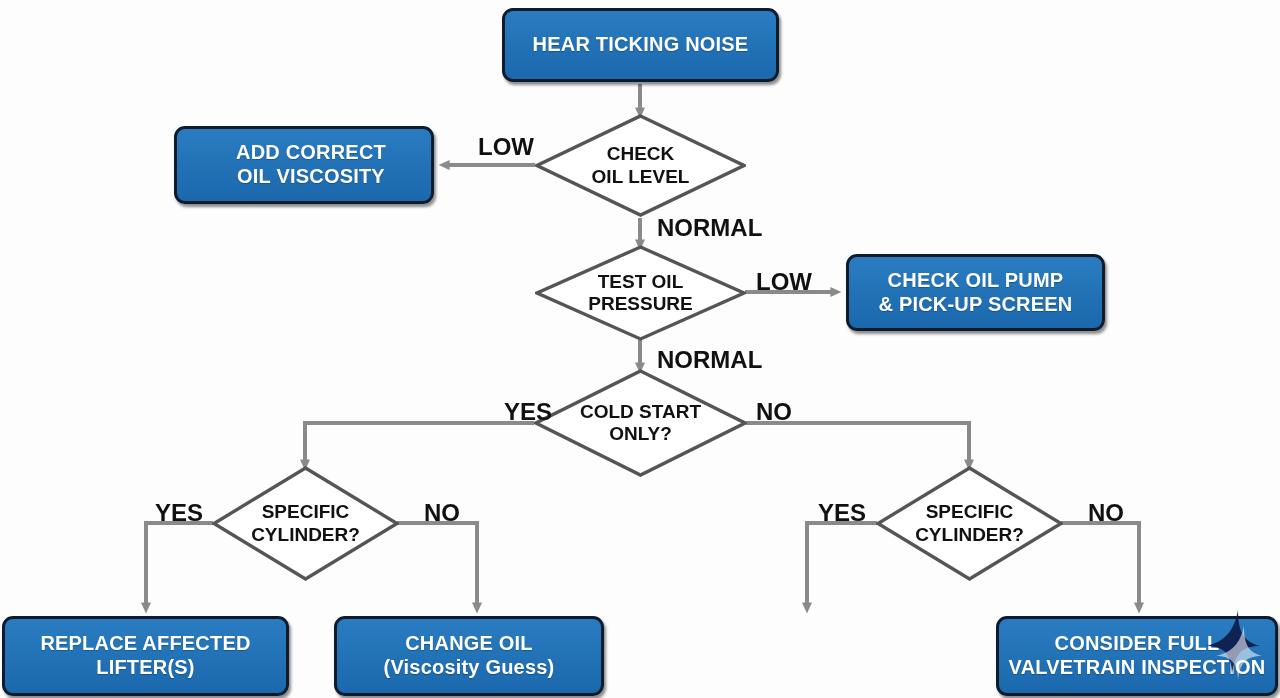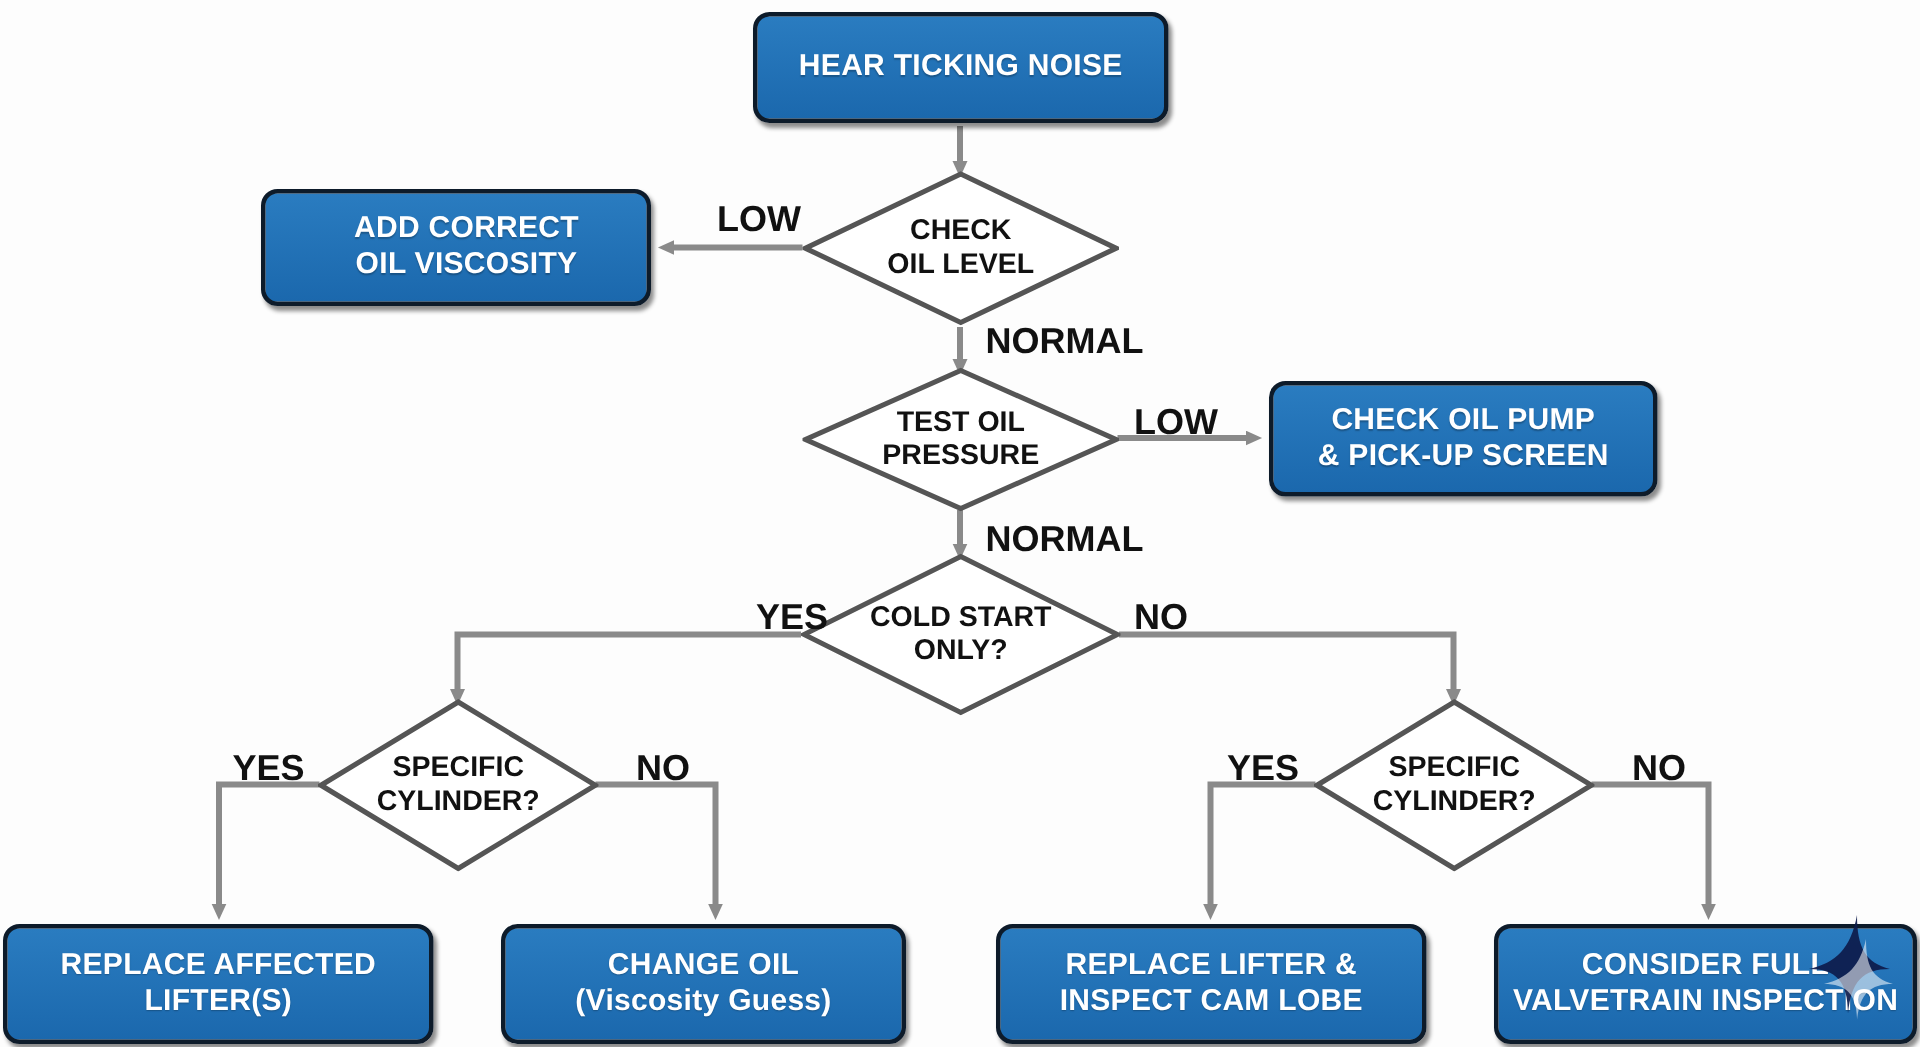--- a/index.html
+++ b/index.html
@@ -151,26 +151,20 @@
     </div>
   </div>
 
   <div class="pbox" style="left:334px; top:616px; width:270px; height:80px;">
     <div>
       <span class="ln">CHANGE OIL</span>
       <span class="ln mixed">(Viscosity Guess)</span>
     </div>
   </div>
 
-  <div class="pbox" style="left:664px; top:616px; width:287px; height:80px;">
-    <div>
-      <span class="ln">REPLACE LIFTER &amp;</span>
-      <span class="ln">INSPECT CAM LOBE</span>
-    </div>
-  </div>
 
   <div class="pbox" style="left:996px; top:616px; width:282px; height:80px;">
     <div>
       <span class="ln">CONSIDER FULL</span>
       <span class="ln">VALVETRAIN INSPECTION</span>
     </div>
   </div>
 
   <div class="dwrap" style="left:535px; top:245px; width:211px; height:96px;">
     <svg width="211" height="96" viewBox="0 0 211 96">

